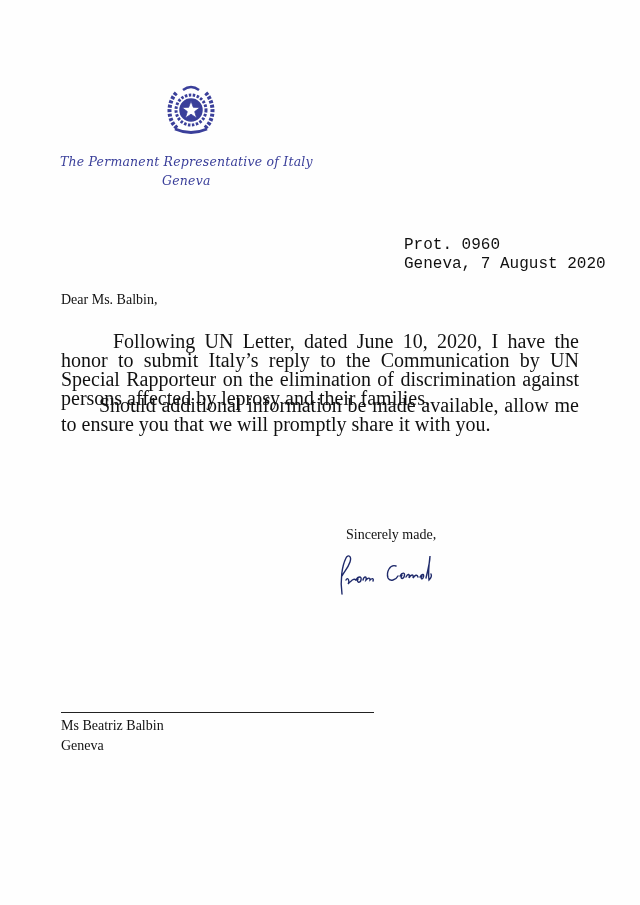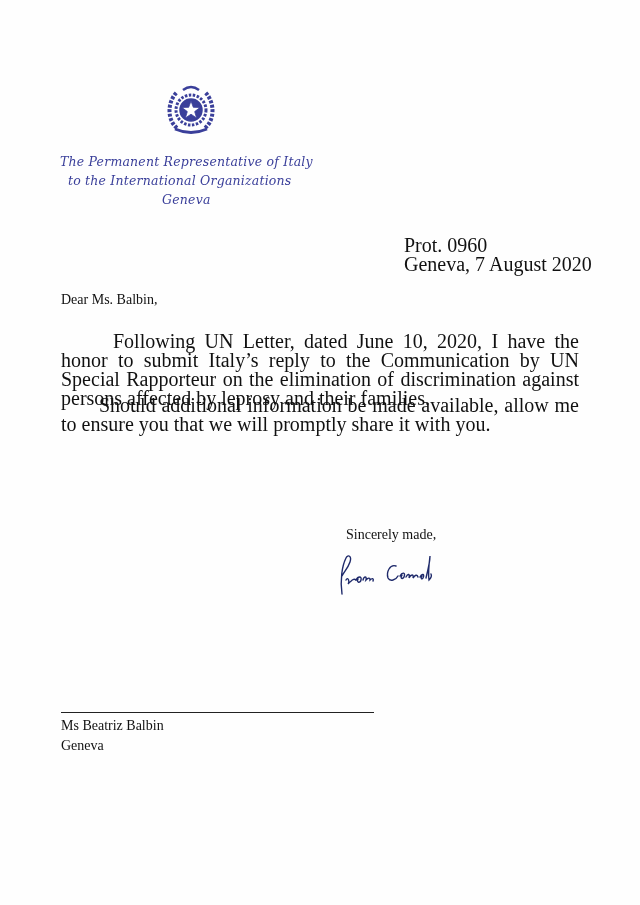--- a/index.html
+++ b/index.html
@@ -43,22 +43,23 @@
     }
     .letterhead .lh-line { white-space: nowrap; }
     .letterhead .lh1 { padding-left: 0px; }
     .letterhead .lh2 { padding-left: 8px; }
     .letterhead .lh3 { padding-left: 102px; }
 
     .ref-block {
       position: absolute;
       left: 404px;
       top: 236px;
-      font-size: 20px;
+      font-size: 16px;
       line-height: 19px;
+      font-family: Liberation Mono, monospace;
     }
     .salutation {
       position: absolute;
       left: 61px;
       top: 290px;
       font-size: 14px;
       line-height: 19px;
       text-align: center;
     }
     .body-text {
@@ -130,21 +131,20 @@
 
         <path d="M20 8 Q28 2 36 8" stroke-width="2.5"></path>
       </g>
 
       <polygon points="28,19 30.3,25.3 37,25.5 31.7,29.6 33.6,36 28,32.2 22.4,36 24.3,29.6 19,25.5 25.7,25.3" fill="#ffffff" stroke="#3a3f9a" stroke-width="0.8"></polygon>
     </svg>
   </div>
 
   <div class="letterhead">
     <div class="lh-line lh1">The Permanent Representative of Italy</div>
-    <div class="lh-line lh2">to the International Organizations</div>
     <div class="lh-line lh3">Geneva</div>
   </div>
 
   <div class="ref-block">
     <div>Prot. 0960</div>
     <div>Geneva, 7 August 2020</div>
   </div>
 
   <div class="salutation">Dear Ms. Balbin,</div>
 

